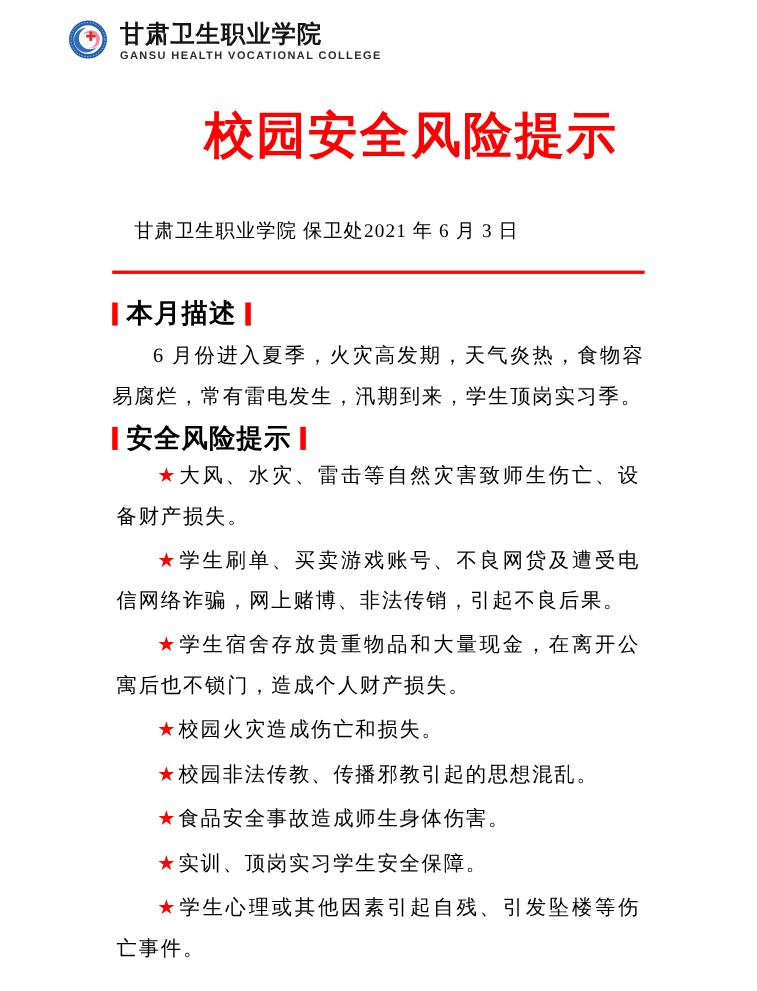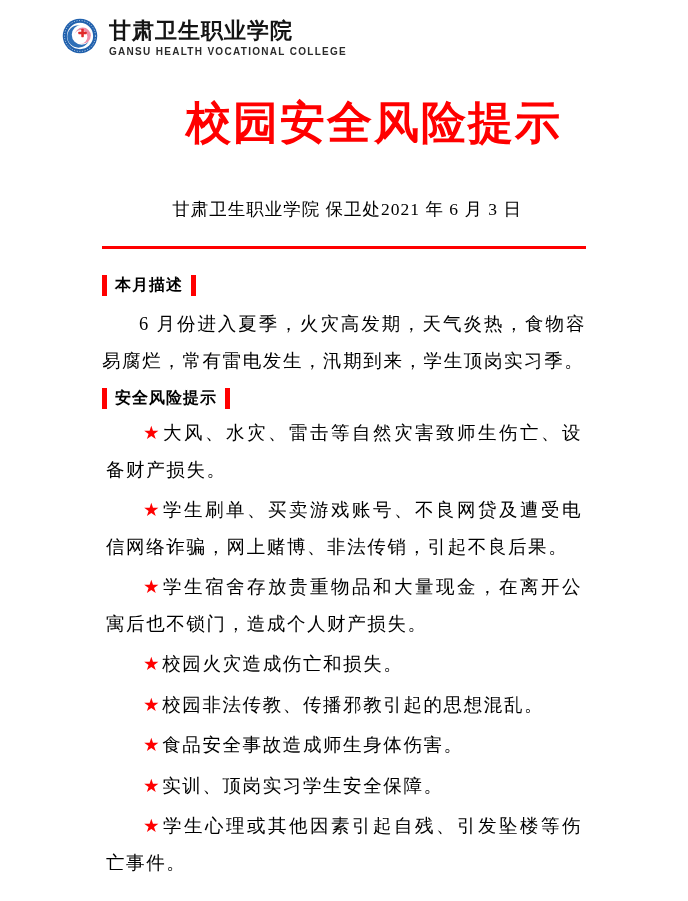--- a/index.html
+++ b/index.html
@@ -59,21 +59,21 @@
     padding-left: 30px;
   }
 
   
   .meta {
     position: absolute;
     left: 122px;
     right: 116px;
     top: 197px;
     display: flex;
-    justify-content: center;
+    justify-content: flex-start;
     align-items: baseline;
     font-size: 17.5px;
     letter-spacing: 1px;
   }
 
   .divider {
     position: absolute;
     left: 102px;
     width: 484px;
     top: 246px;
@@ -87,21 +87,21 @@
     left: 102px;
     width: 484px;
     top: 272px;
     font-size: 18.5px;
   }
   .sec-head {
     display: flex;
     align-items: center;
     gap: 8px;
     height: 26px;
-    font-size: 16px;
+    font-size: 24px;
     font-weight: bold;
     letter-spacing: 1px;
     font-family: "Liberation Sans", sans-serif;
   }
   .sec-head .bar {
     width: 5px;
     height: 21px;
     background: var(--accent);
     flex: 0 0 auto;
   }

